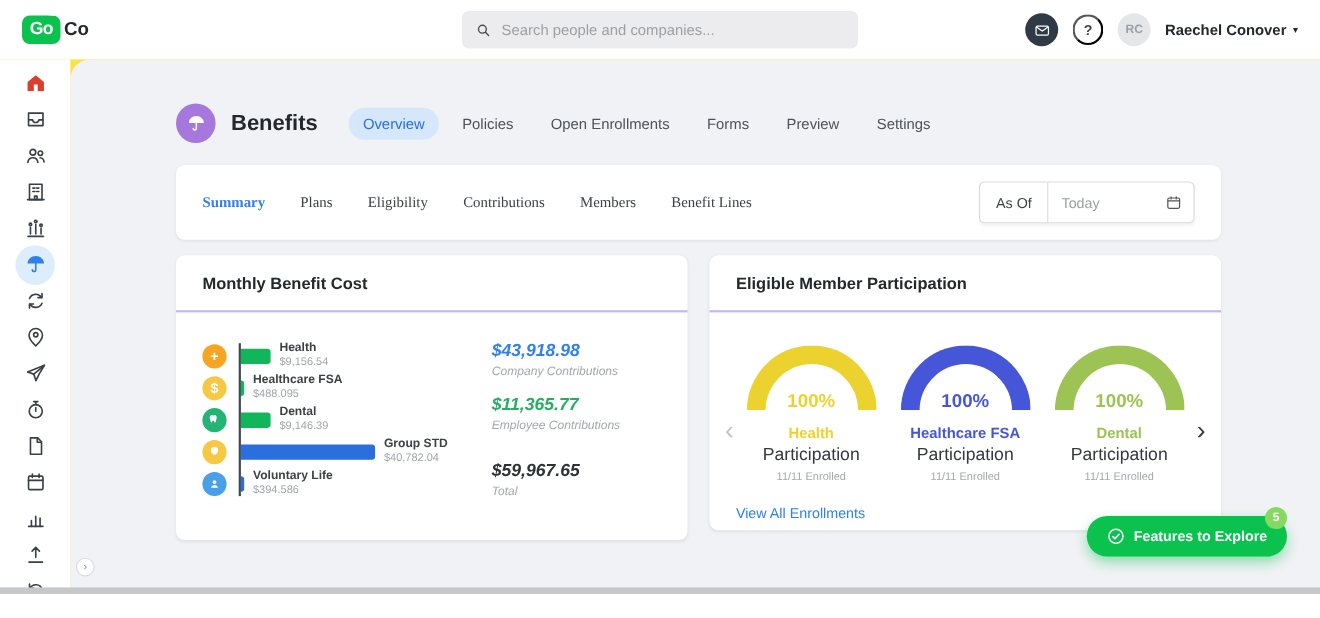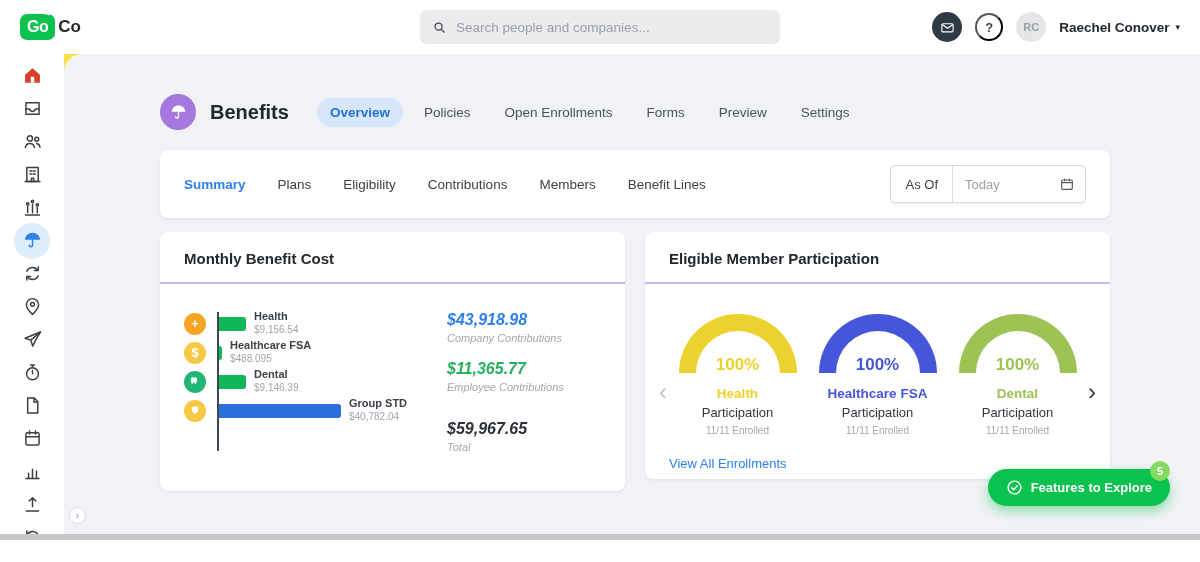--- a/index.html
+++ b/index.html
@@ -32,25 +32,25 @@
   .active-circle{width:36px;height:36px;background:#dceefc;border-radius:50%;display:flex;align-items:center;justify-content:center;}
   .expander{position:absolute;left:69px;bottom:16px;width:17px;height:17px;border-radius:50%;background:#fff;border:1px solid #d9dbdf;display:flex;align-items:center;justify-content:center;font-size:10px;color:#8a9098;cursor:pointer;z-index:6;}
 
   
   .content{position:absolute;left:64px;top:54px;right:0;bottom:0;background:#f1f2f5;border-top-left-radius:18px;padding:40px 90px 0 96px;overflow:hidden;z-index:1;}
   .page-header{display:flex;align-items:center;gap:14px;}
   .page-avatar{width:36px;height:36px;border-radius:50%;background:#a678dd;display:flex;align-items:center;justify-content:center;flex:0 0 auto;}
   .page-title{font-size:20px;color:#23282d;margin-right:14px;font-weight:bold;}
   .page-tabs{display:flex;align-items:center;gap:8px;}
   .ptab{font-size:13.5px;color:#4c5258;padding:7px 13px;border-radius:16px;cursor:pointer;white-space:nowrap;}
-  .ptab.active{background:#d6e7fb;color:#2472d8;font-weight:bold;}
+  .ptab.active{background:#d6e7fb;color:#2472d8;font-weight:normal;}
 
   .subnav-card{margin-top:20px;background:#fff;border-radius:8px;box-shadow:0 1px 3px rgba(20,24,31,.08);height:68px;display:flex;align-items:center;padding:0 24px;justify-content:space-between;}
   .subtabs{display:flex;gap:32px;align-items:center;}
-  .stab{font-size:13.5px;color:#3c4248;cursor:pointer;white-space:nowrap;}
+  .stab{font-size:13.5px;color:#3c4248;cursor:pointer;white-space:nowrap;font-family:Liberation Serif, serif;}
   .stab.active{color:#2f80ed;font-weight:bold;}
   .asof{display:flex;align-items:center;border:1px solid #d9dbdf;border-radius:5px;height:38px;background:#fff;box-shadow:0 2px 3px rgba(0,0,0,.05);}
   .asof-label{padding:0 14px;font-size:13px;color:#3c4248;border-right:1px solid #d9dbdf;height:100%;display:flex;align-items:center;}
   .asof input{border:none;outline:none;width:104px;padding:0 12px;font-size:13px;color:#333;font-family:inherit;background:transparent;}
   .asof input::placeholder{color:#9aa0a6;}
   .asof-cal{padding:0 10px 0 2px;display:flex;cursor:pointer;}
 
   .cards-row{margin-top:14px;display:flex;gap:20px;align-items:flex-start;}
   .card{background:#fff;border-radius:8px;box-shadow:0 1px 3px rgba(20,24,31,.08);}
   .card-title{padding:18px 24px 15px;font-size:15px;font-weight:bold;color:#23282d;border-bottom:2px solid #c4b5fd;}
@@ -77,21 +77,21 @@
 
   
   .part-carousel{position:relative;padding:30px 40px 2px;display:flex;justify-content:center;gap:22px;}
   .car-btn{position:absolute;top:96px;font-size:24px;color:#c0c3c8;cursor:pointer;background:none;border:none;line-height:1;font-family:inherit;}
   .car-btn.left{left:14px;}
   .car-btn.right{right:14px;color:#33383e;}
   .gauge{display:flex;flex-direction:column;align-items:center;width:124px;text-align:center;}
   .arc{width:118px;height:59px;border-style:solid;border-width:17px 17px 0;border-color:#ccc;border-radius:59px 59px 0 0;position:relative;}
   .arc .pct{position:absolute;left:50%;bottom:-2px;transform:translateX(-50%);font-size:17px;font-weight:bold;}
   .g-name{margin-top:13px;font-size:13.5px;font-weight:bold;}
-  .g-sub{margin-top:4px;font-size:13px;color:#33383e;}
+  .g-sub{margin-top:4px;font-size:16px;color:#33383e;}
   .g-enr{margin-top:5px;font-size:10px;color:#a3a8ae;}
   .part-link{display:inline-block;margin:18px 0 8px 24px;font-size:13px;color:#2f80ed;cursor:pointer;text-decoration:none;}
 
   
   .features-btn{position:absolute;right:30px;bottom:34px;background:#0bc24f;border:none;border-radius:20px;height:37px;padding:0 18px;display:flex;align-items:center;gap:8px;color:#fff;font-weight:bold;font-size:13px;box-shadow:0 5px 12px rgba(11,194,79,.45);cursor:pointer;z-index:7;font-family:inherit;}
   .features-badge{position:absolute;top:-8px;right:0;width:20px;height:20px;border-radius:50%;background:#84da60;color:#fff;font-size:11px;font-weight:bold;display:flex;align-items:center;justify-content:center;}
 
   .bottom-strip{position:absolute;left:0;right:0;bottom:0;height:6px;background:#c6c7cb;z-index:8;}
 </style>
 </head>
@@ -328,20 +328,35 @@
                   </svg>
               </span>
               <div class="bar-wrap">
                 <div class="bar" style="width: 122px; background: rgb(42, 111, 219);"></div>
                 <div class="bar-label">
                   <div class="bar-name">Group STD</div>
                   <div class="bar-value">$40,782.04</div>
                 </div>
               </div>
             </div>
+            <div class="cost-row">
+              <span class="mini-icon" style="background: rgb(74, 160, 232);">
+                <svg viewBox="0 0 24 24">
+                    <circle cx="12" cy="9" r="3" fill="#fff"></circle>
+                    <path fill="#fff" d="M6.5 18c.6-2.8 2.9-4.5 5.5-4.5s4.9 1.7 5.5 4.5z"></path>
+                  </svg>
+              </span>
+              <div class="bar-wrap">
+                <div class="bar" style="width: 3px; background: rgb(42, 111, 219);"></div>
+                <div class="bar-label">
+                  <div class="bar-name">Voluntary Life</div>
+                  <div class="bar-value">$394.586</div>
+                </div>
+              </div>
+            </div>
           </div>
           <div class="cost-summary">
             <div class="sum-group">
               <div class="sum-amount" style="color: rgb(47, 128, 237);">$43,918.98</div>
               <div class="sum-label">Company Contributions</div>
             </div>
             <div class="sum-group">
               <div class="sum-amount" style="color: rgb(39, 174, 96);">$11,365.77</div>
               <div class="sum-label">Employee Contributions</div>
             </div>

